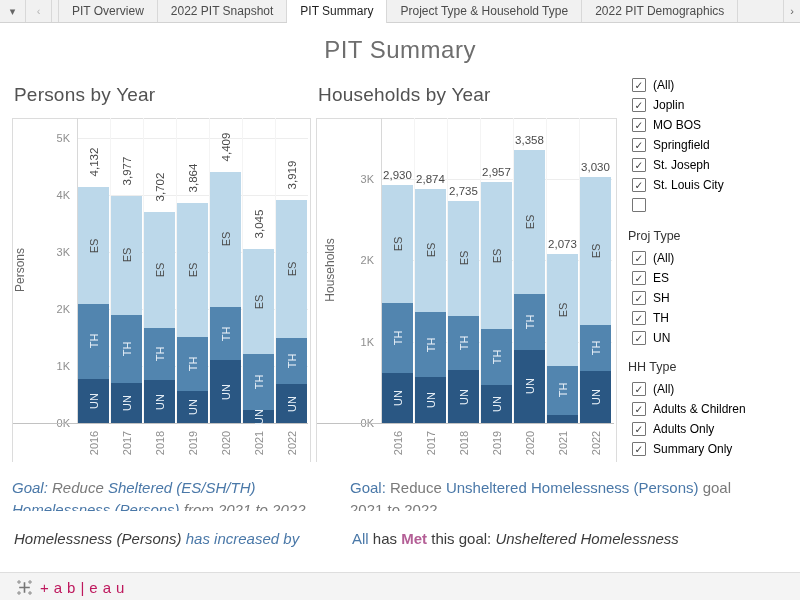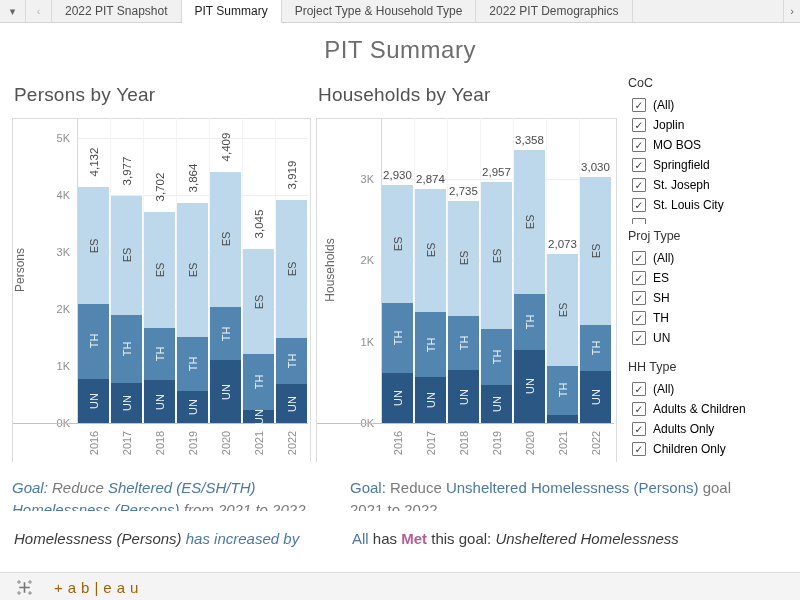--- a/index.html
+++ b/index.html
@@ -61,35 +61,36 @@
   .it-purple{color:#b45f96;font-weight:bold;font-style:italic;}
   #goal-left{left:12px;top:477px;width:316px;height:34px;font-style:italic;}
   #result-left{left:14px;top:528px;width:330px;height:35px;}
   #goal-right{left:350px;top:477px;width:428px;height:34px;}
   #result-right{left:352px;top:528px;width:434px;height:35px;}
 
   
   #footer{position:absolute;left:0;top:572px;width:800px;height:28px;background:#f4f4f4;
           border-top:1px solid #dedede;display:flex;align-items:center;}
   #logo{display:flex;align-items:center;margin-left:16px;cursor:pointer;}
-  #logo-text{font-size:15px;color:#a16207;letter-spacing:5px;margin-left:21px;}
+  #logo-text{font-size:15px;color:#be185d;letter-spacing:5px;margin-left:7px;}
 </style>
 </head>
 <body>
 
 <div id="root">
 
   <div id="tabbar">
     <div class="tab-ctl">
       <span>▾</span>
     </div>
     <div class="tab-ctl dim">
       <span>‹</span>
     </div>
     <div id="tabs" style="display:flex;">
+        <div class="tab first">PIT Overview</div>
         <div class="tab">2022 PIT Snapshot</div>
         <div class="tab active">PIT Summary</div>
         <div class="tab">Project Type &amp; Household Type</div>
         <div class="tab">2022 PIT Demographics</div>
       </div>
     <div class="tab-ctl rightend">
       <span>›</span>
     </div>
   </div>
 
@@ -288,21 +289,20 @@
         <div class="seg-label abs" style="left: 15.5px; top: 23.18px; color: rgb(233, 241, 248);">TH</div>
       </div>
       <div class="abs" style="left: 580px; top: 176.56px; width: 31px; height: 148.027px; background: rgb(188, 216, 234);">
         <div class="seg-label abs" style="left: 15.5px; top: 74.0133px; color: rgb(74, 74, 74);">ES</div>
       </div>
       <div class="total-hor abs" style="left: 565.5px; top: 160.56px;">3,030</div>
       <div class="yearlabel abs" style="left: 595.5px; top: 443px;">2022</div>
     </div>
 
   <div class="fsection" id="filter0" style="top:75px;height:149px;">
-      <div class="ftitle">CoC</div>
       <div class="fitem">
         <div class="cbox">✓</div>
         <div class="flabel">(All)</div>
       </div>
       <div class="fitem">
         <div class="cbox">✓</div>
         <div class="flabel">Joplin</div>
       </div>
       <div class="fitem">
         <div class="cbox">✓</div>
@@ -357,21 +357,21 @@
       <div class="fitem">
         <div class="cbox">✓</div>
         <div class="flabel">Adults &amp; Children</div>
       </div>
       <div class="fitem">
         <div class="cbox">✓</div>
         <div class="flabel">Adults Only</div>
       </div>
       <div class="fitem">
         <div class="cbox">✓</div>
-        <div class="flabel">Children Only</div>
+        <div class="flabel">Summary Only</div>
       </div>
     </div>
 
   <div class="goalblock" id="goal-left">
       <div class="gline"><span class="blue">Goal:</span><span class="gray"> Reduce </span><span class="blue">Sheltered (ES/SH/TH)</span></div>
       <div class="gline"><span class="blue">Homelessness (Persons)</span><span class="gray"> from 2021 to 2022</span></div>
     </div>
   <div class="goalblock" id="result-left">
       <div class="gline"><span class="it-dark">Homelessness (Persons)</span><span class="it-blue"> has </span><span class="it-blue">increased by</span></div>
     </div>

